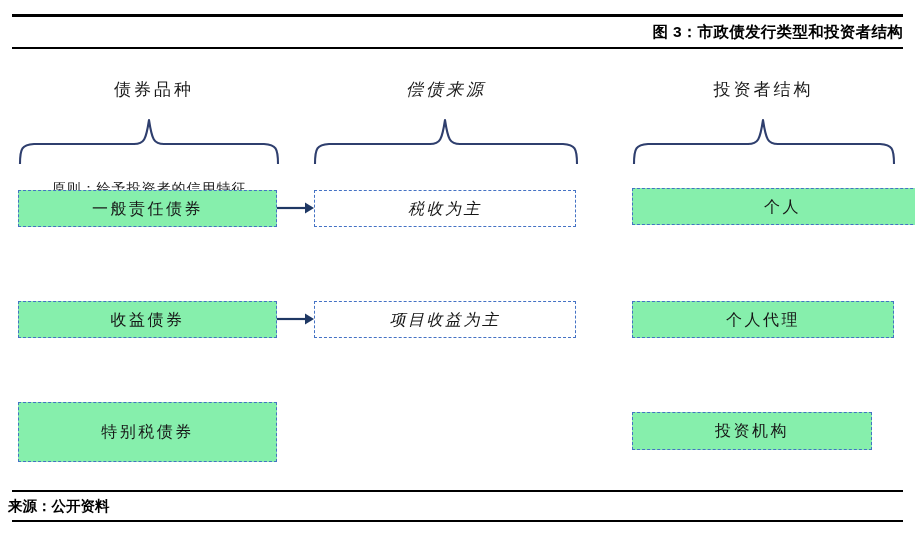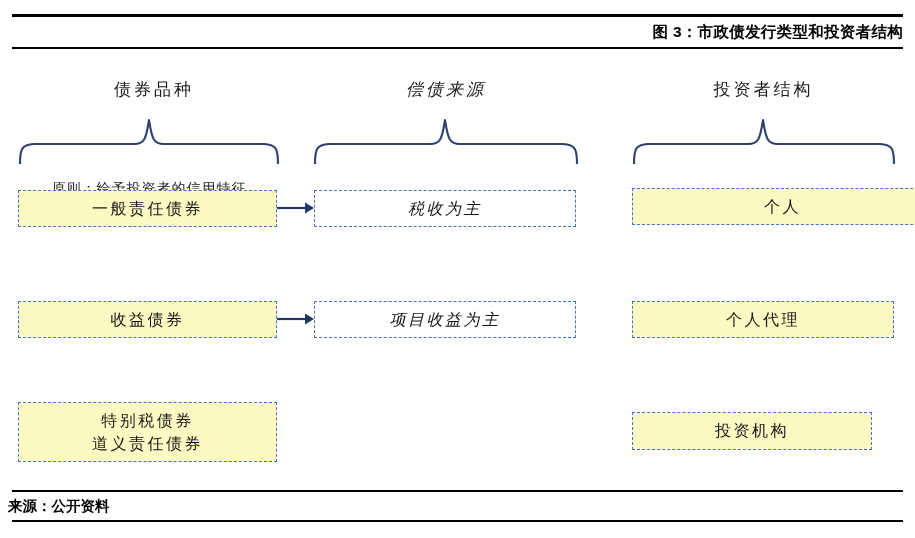--- a/index.html
+++ b/index.html
@@ -97,21 +97,21 @@
     box-sizing: border-box;
     display: flex;
     align-items: center;
     justify-content: center;
     text-align: center;
     font-size: 16px;
     color: #161616;
     letter-spacing: 2.5px;
     line-height: 1.45;
   }
-  .node-box.filled { background: #fef9c3; }
+  .node-box.filled { background: #86efac; }
   .node-box.plain  { background: #ffffff; font-style: italic; }
   .node-box .line { display: block; }
 
   
   .arrow {
     position: absolute;
   }
   .arrow svg { display: block; }
 </style>
 </head>
@@ -152,21 +152,20 @@
 <div class="node-box filled" style="left:18px; top:190px; width:259px; height:37px;">
   <span class="line">一般责任债券</span>
 </div>
 
 <div class="node-box filled" style="left:18px; top:301px; width:259px; height:37px;">
   <span class="line">收益债券</span>
 </div>
 
 <div class="node-box filled" style="left:18px; top:402px; width:259px; height:60px; flex-direction:column;">
   <span class="line">特别税债券</span>
-  <span class="line">道义责任债券</span>
 </div>
 
 <div class="node-box plain" style="left:314px; top:190px; width:262px; height:37px;">
   <span class="line">税收为主</span>
 </div>
 
 <div class="node-box plain" style="left:314px; top:301px; width:262px; height:37px;">
   <span class="line">项目收益为主</span>
 </div>
 

